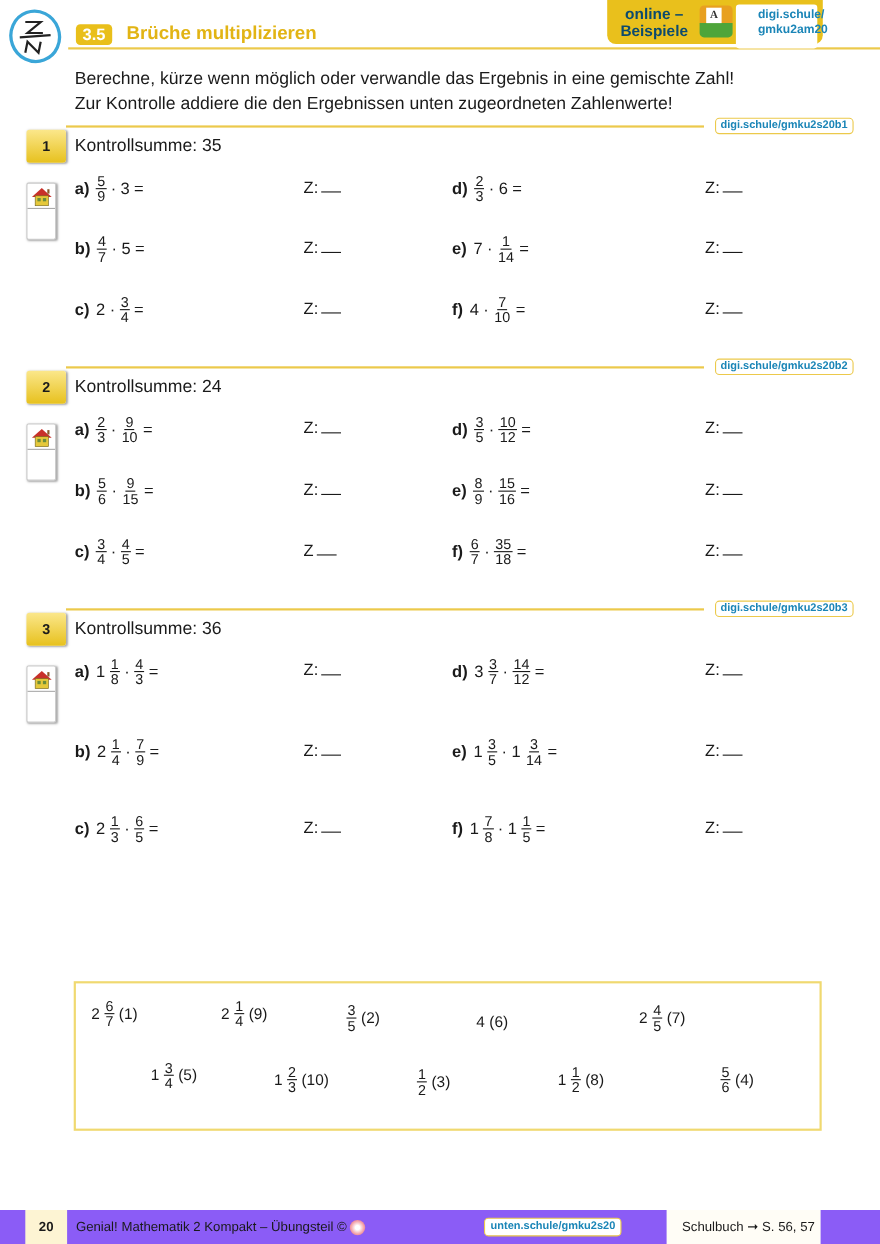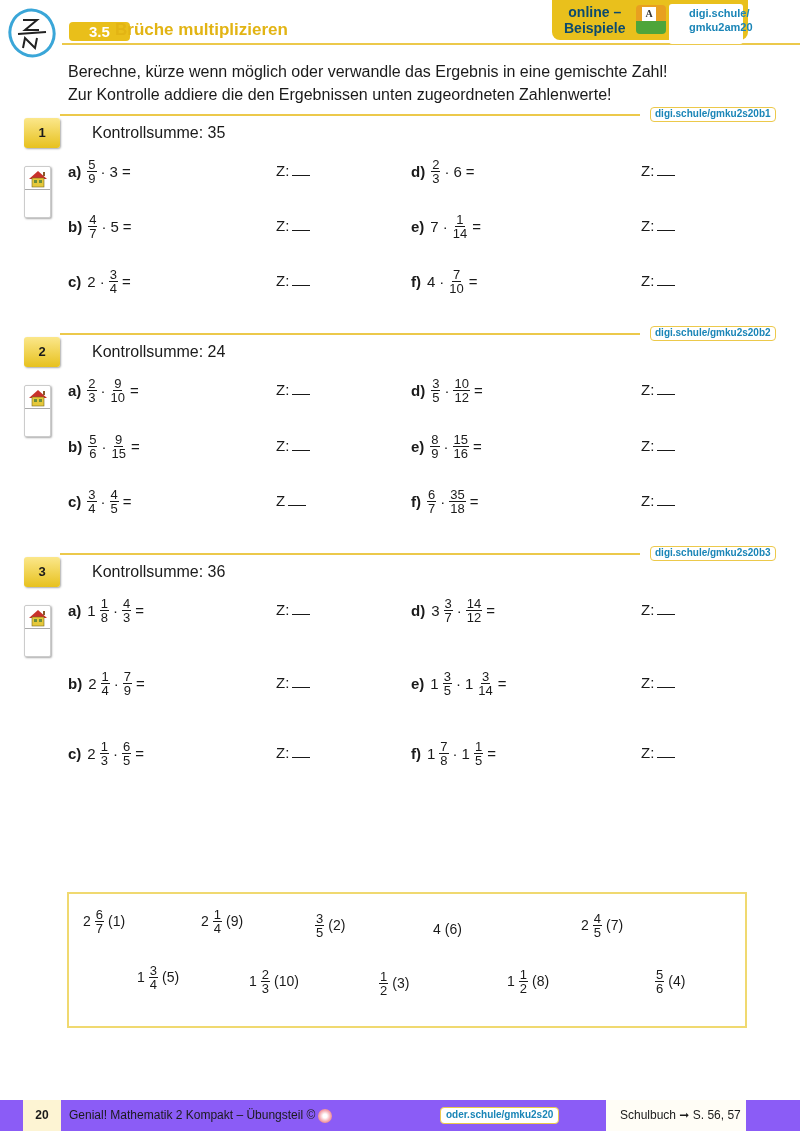--- a/index.html
+++ b/index.html
@@ -1,38 +1,38 @@
 <!DOCTYPE html>
 <html><head>
 <meta charset="utf-8">
 <style>
   * { box-sizing: border-box; margin: 0; padding: 0; }
   html, body { width: 800px; height: 1131px; background: #fff; overflow: hidden; }
   body { position: relative; font-family: "Liberation Sans", sans-serif; color: #1a1a1a; }
 
   
   .logo { position: absolute; left: 6px; top: 6px; width: 52px; height: 52px; }
-  .title-badge { position: absolute; left: 69px; top: 22px; background: #e9bf1a; color: #fff; font-weight: bold; font-size: 15px; padding: 1px 20px; border-radius: 4px; line-height: 17px; }
+  .title-badge { position: absolute; left: 69px; top: 22px; background: #e9bf1a; color: #fff; font-weight: bold; font-size: 15px; padding: 1px 6px; border-radius: 4px; line-height: 17px; }
   .title-text { position: absolute; left: 115px; top: 20px; color: #e2b414; font-weight: bold; font-size: 17px; }
   .title-rule { position: absolute; left: 62px; top: 43px; width: 738px; height: 2px; background: #ecc94b; }
 
   .online-box { position: absolute; left: 552px; top: 0; width: 196px; height: 40px; background: #e9c01c; border-radius: 0 0 8px 8px; }
   .online-label { position: absolute; left: 12px; top: 4px; color: #0c4a6e; font-weight: bold; font-size: 14px; line-height: 16px; text-align: center; }
   .online-app { position: absolute; left: 84px; top: 5px; width: 30px; height: 29px; border-radius: 4px; background: linear-gradient(#e8a020 0 55%, #4ea53a 55% 100%); }
   .online-app .a { position: absolute; left: 6px; top: 2px; width: 14px; height: 14px; background: #fff; color: #333; font: bold 10px "Liberation Serif", serif; text-align: center; line-height: 14px; }
   .online-link { position: absolute; left: 117px; top: 4px; width: 74px; height: 40px; background: #fff; border-radius: 3px; color: #1a85b7; font-weight: bold; font-size: 11px; line-height: 14px; padding: 2px 20px; }
 
   
   .intro { position: absolute; left: 68px; top: 60px; font-size: 16px; line-height: 23px; }
 
   
   .ex-rule { position: absolute; left: 60px; height: 2px; background: #ecc94b; width: 580px; }
   .ex-link { position: absolute; left: 650px; height: 15px; padding: 0 4px; border: 1.5px solid #ecc94b; border-radius: 4px; color: #1a85b7; font-weight: bold; font-size: 10px; line-height: 12px; background: #fff; }
   .ex-num { position: absolute; left: 24px; width: 36px; height: 30px; background: linear-gradient(#fbe78b, #e7c11e); border-radius: 3px; box-shadow: 1px 1px 2px #aaa; font-weight: bold; font-size: 13px; text-align: center; line-height: 30px; }
-  .ex-head { position: absolute; left: 68px; font-size: 16px; margin-left: 24px; }
+  .ex-head { position: absolute; left: 68px; font-size: 16px; }
   .hw-box { position: absolute; left: 24px; width: 27px; height: 52px; border: 1px solid #ccc; border-radius: 2px; box-shadow: 1px 1px 2px #aaa; background: #fff; }
   .hw-box .house { position: absolute; left: 3px; top: 3px; width: 20px; height: 18px; }
   .hw-box .sep { position: absolute; left: 0; top: 22px; width: 100%; height: 1px; background: #aaa; }
 
   .task { position: absolute; font-size: 15px; display: flex; align-items: center; height: 34px; white-space: nowrap; }
   .task .lbl { font-weight: bold; margin-right: 4px; }
   .frac { display: inline-flex; flex-direction: column; align-items: center; font-size: 13px; line-height: 13px; margin: 0 2px; vertical-align: middle; }
   .frac .n { border-bottom: 1px solid #1a1a1a; padding: 0 1px; }
   .frac .d { padding: 0 1px; }
   .tok { margin: 0 2px; }
@@ -481,17 +481,17 @@
         <span class="n">5</span>
         <span class="d">6</span>
       </span>
       <span class="tok">(4)</span>
     </div>
   </div>
 
 <div class="footer">
   <div class="pg">20</div>
   <div class="book"><span>Genial! Mathematik 2 Kompakt – Übungsteil ©</span><span class="seal"></span></div>
-  <div class="flink">oder.schule/gmku2s20</div>
+  <div class="flink">unten.schule/gmku2s20</div>
   <div class="sb-wrap">
     <div class="sb">Schulbuch ➞ S. 56, 57</div>
   </div>
 </div>
 
 </body></html>

